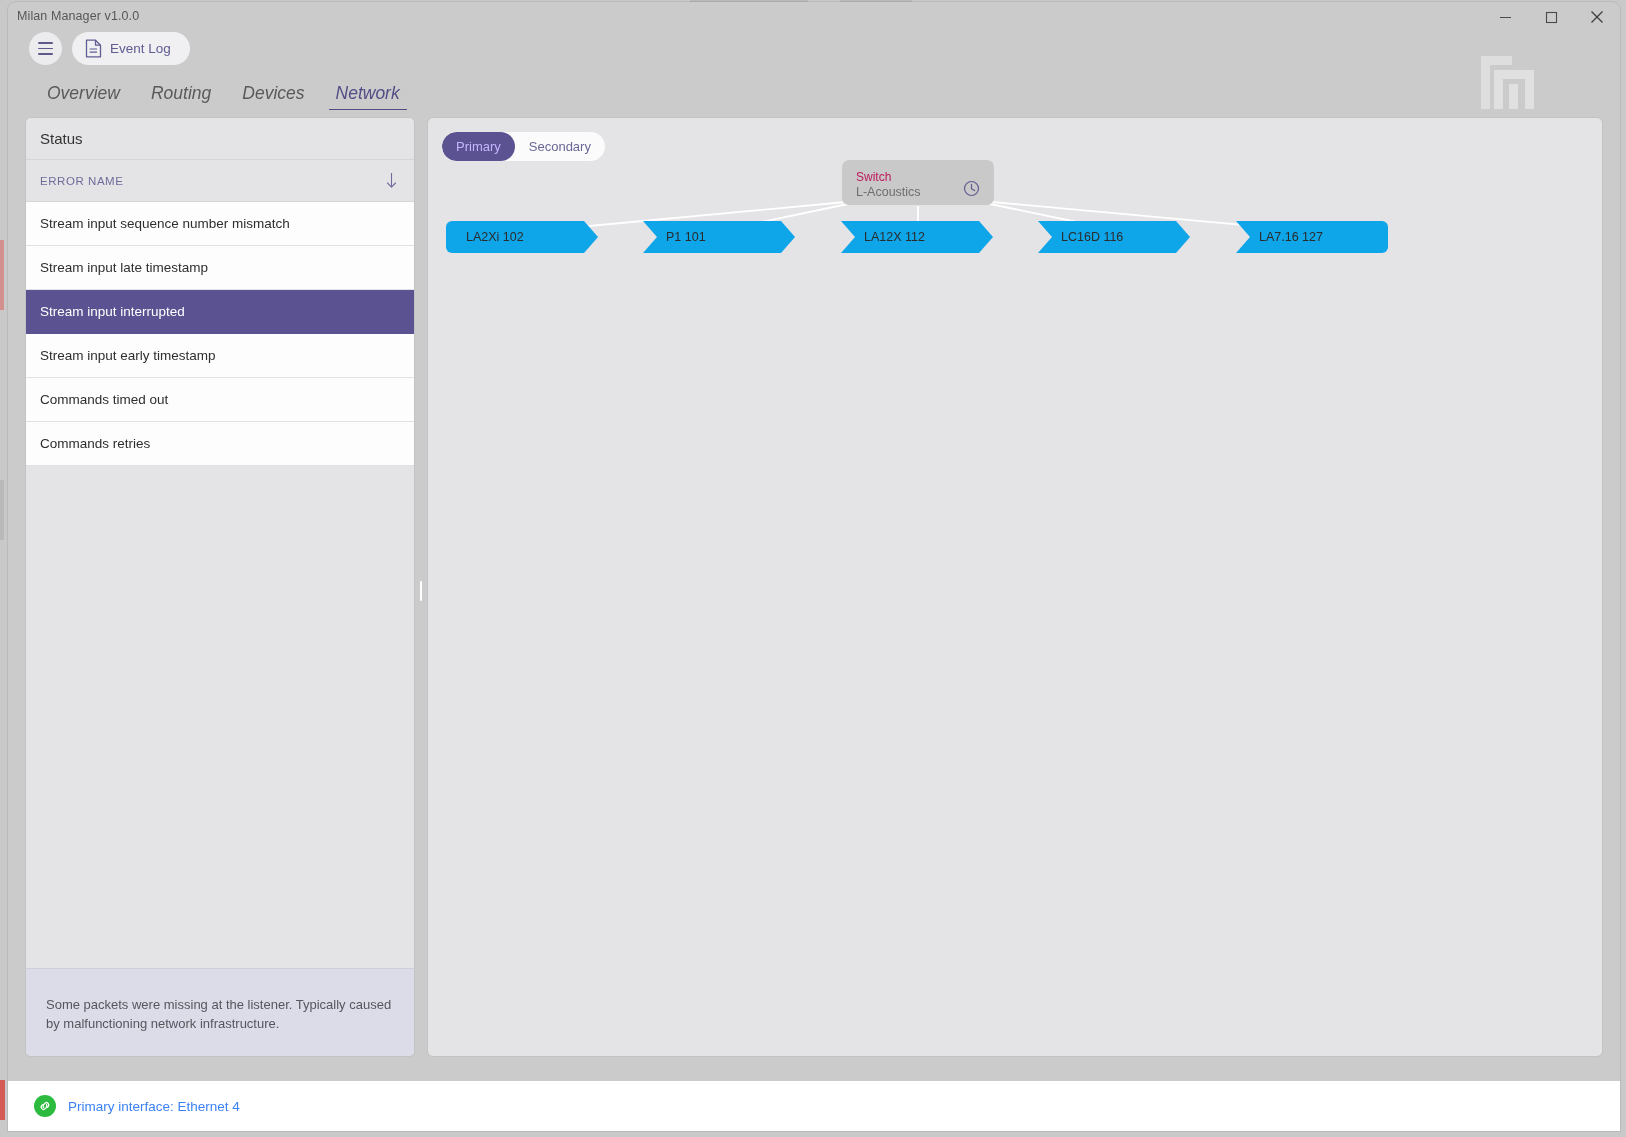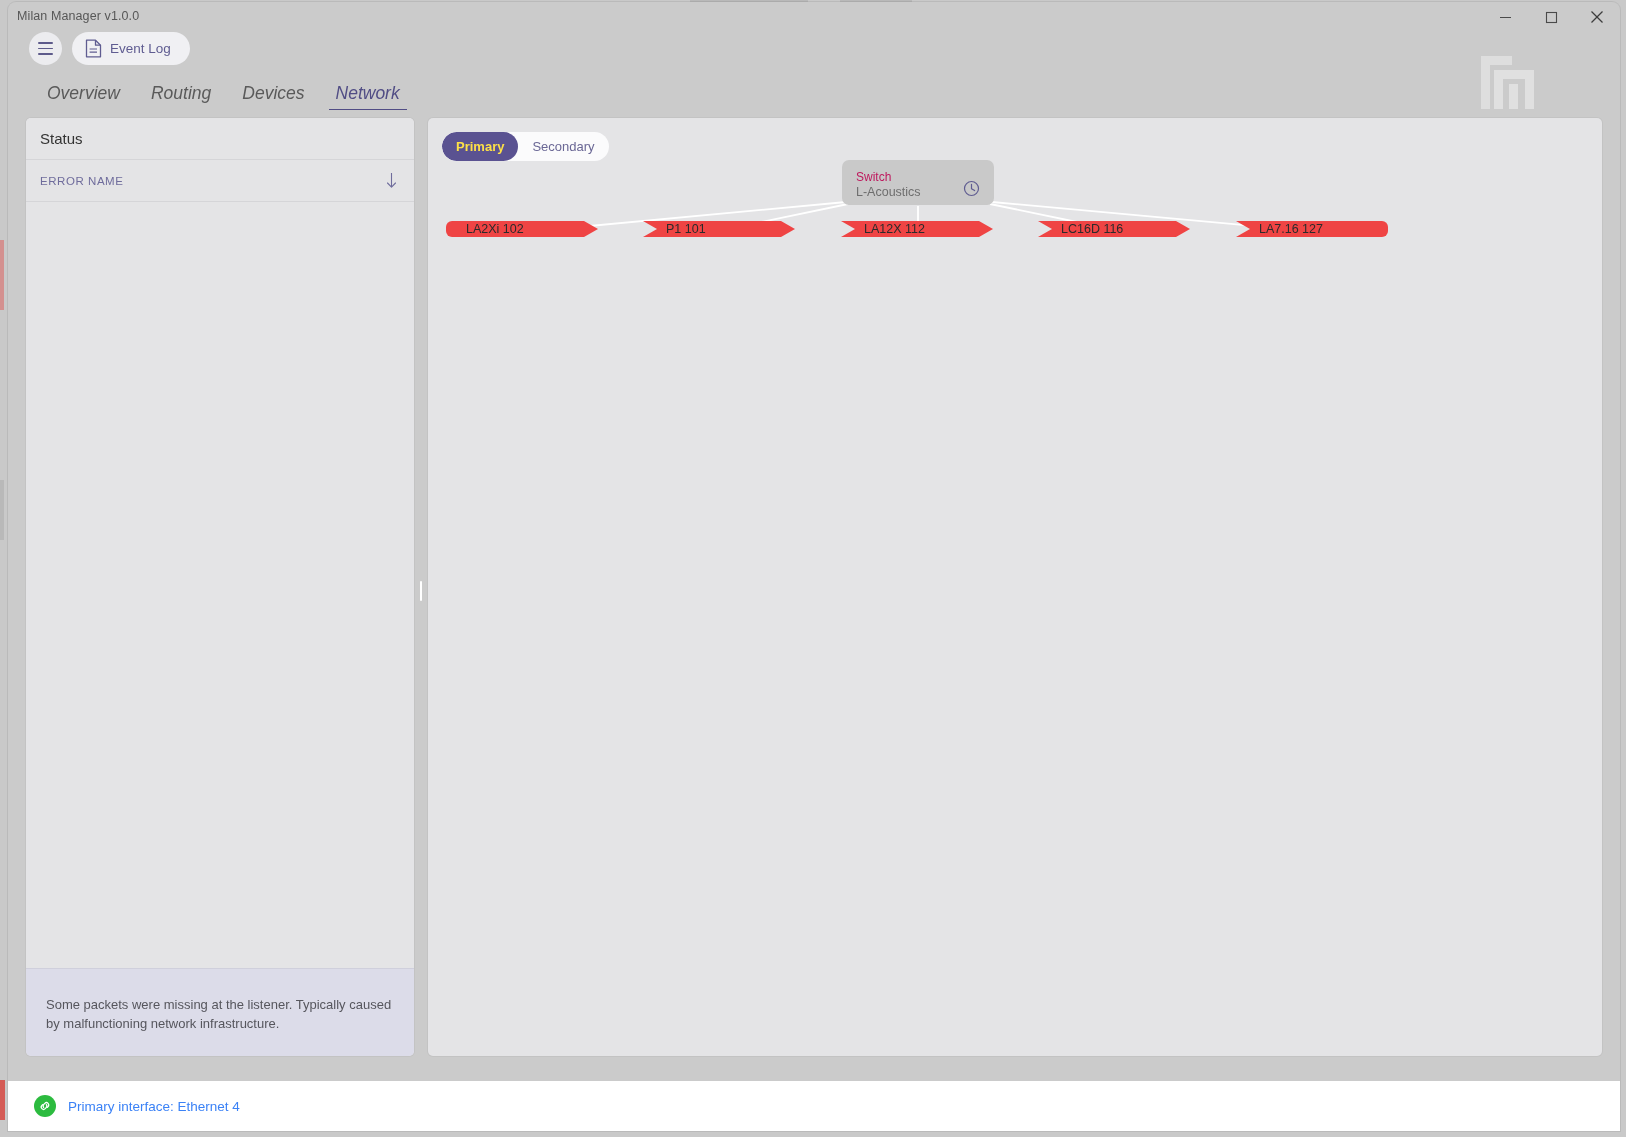--- a/index.html
+++ b/index.html
@@ -271,22 +271,21 @@
     padding: 0 14px;
     display: flex;
     align-items: center;
     font-size: 13px;
     color: #6a6795;
     cursor: pointer;
     border-radius: 15px;
   }
   .toggle-opt.active {
     background: #5a5291;
-    color: #fde047;
-    font-weight: bold;
+    color: #c4b5fd;
   }
 
   
   #diagram {
     position: absolute;
     left: 0;
     top: 0;
     width: 1174px;
     height: 938px;
   }
@@ -318,22 +317,22 @@
     line-height: 1.25;
   }
   .switch-node .clock {
     position: absolute;
     right: 14px;
     top: 20px;
   }
 
   .dev-node {
     position: absolute;
-    height: 16px;
-    background: #ef4444;
+    height: 32px;
+    background: #0ea5e9;
     display: flex;
     align-items: center;
     font-size: 12.5px;
     color: #2b2b2b;
     cursor: pointer;
     box-sizing: border-box;
     padding-left: 23px;
   }
   .dev-node.shape-first {
     border-radius: 6px 0 0 6px;
@@ -447,20 +446,28 @@
 
     <div id="left-panel">
       <div id="status-header">Status</div>
       <div id="col-header">
         <span class="col-title">ERROR NAME</span>
         <svg width="15" height="17" viewBox="0 0 15 17">
           <line x1="7.5" y1="1" x2="7.5" y2="15" stroke="#6f6c9c" stroke-width="1.1"></line>
           <path d="M3.5 11 L7.5 15.2 L11.5 11" fill="none" stroke="#6f6c9c" stroke-width="1.1" stroke-linejoin="round" stroke-linecap="round"></path>
         </svg>
       </div>
+      <div id="error-list">
+          <div class="error-row">Stream input sequence number mismatch</div>
+          <div class="error-row">Stream input late timestamp</div>
+          <div class="error-row selected">Stream input interrupted</div>
+          <div class="error-row">Stream input early timestamp</div>
+          <div class="error-row">Commands timed out</div>
+          <div class="error-row">Commands retries</div>
+        </div>
       <div id="list-filler" style="height: 510px;"></div>
       <div id="description-panel">Some packets were missing at the listener. Typically caused by malfunctioning network infrastructure.</div>
     </div>
 
     <div id="splitter">
       <div class="grip"></div>
     </div>
 
     <div id="right-panel">
       <div id="net-toggle">

